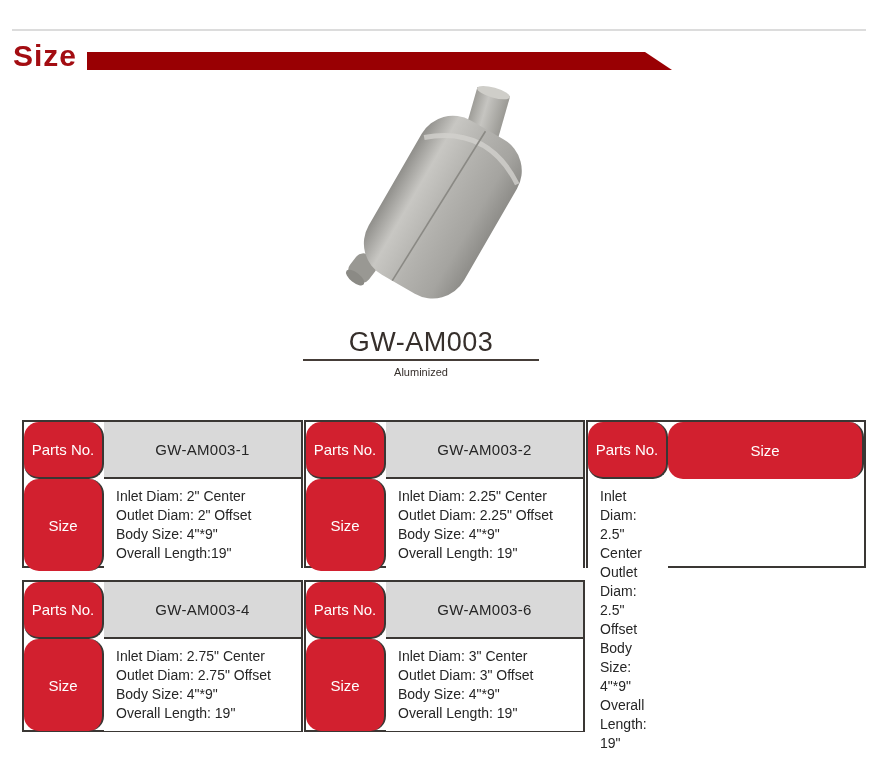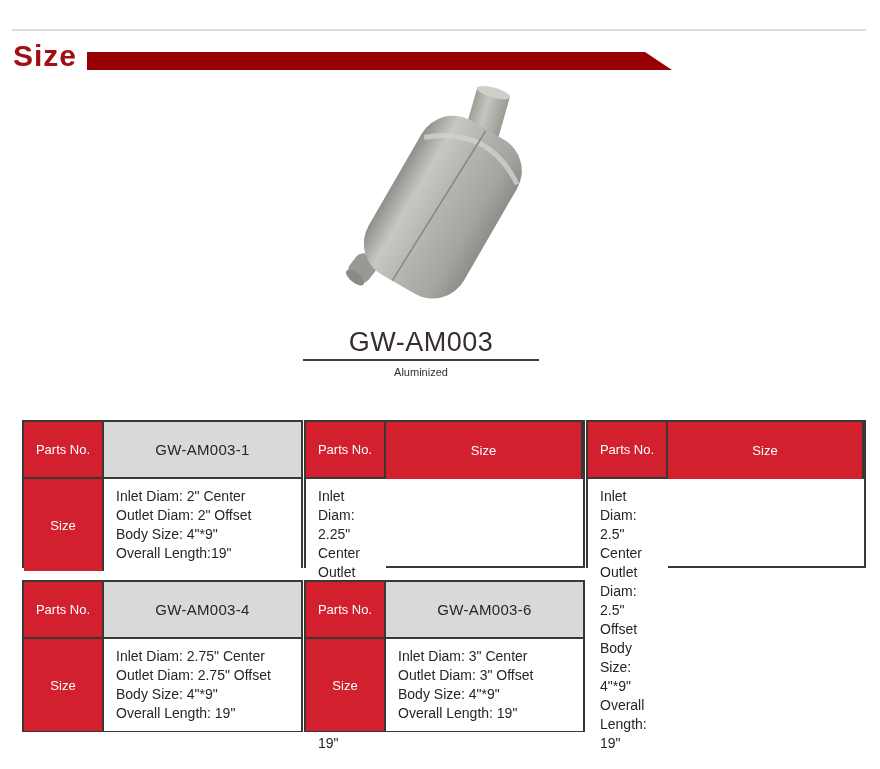--- a/index.html
+++ b/index.html
@@ -59,21 +59,21 @@
   }
   .t1 { left: 22px;  top: 420px; width: 281px; height: 148px; }
   .t2 { left: 304px; top: 420px; width: 281px; height: 148px; }
   .t3 { left: 586px; top: 420px; width: 280px; height: 148px; }
   .t4 { left: 22px;  top: 580px; width: 281px; height: 152px; }
   .t5 { left: 304px; top: 580px; width: 281px; height: 152px; }
 
   .cell { display: flex; align-items: center; justify-content: center; }
   .cell.label {
     background: #d2202f; color: #ffffff;
-    font-size: 13px; border-right: 2px solid #3a3734;
+    font-size: 15px; border-right: 2px solid #3a3734; border-radius: 15px;
   }
   .cell.label.hdr { border-bottom: 2px solid #3a3734; }
   .cell.part {
     background: #d9d9d9; color: #262626;
     font-size: 15px; letter-spacing: 0.3px;
     border-bottom: 2px solid #3a3734;
   }
   .cell.specs {
     background: #ffffff; color: #262626;
     flex-direction: column; align-items: flex-start; justify-content: center;
@@ -135,20 +135,21 @@
   <div class="cell specs">
     <div>Inlet Diam: 2" Center</div>
     <div>Outlet Diam: 2" Offset</div>
     <div>Body Size: 4"*9"</div>
     <div>Overall Length:19"</div>
   </div>
 </div>
 
 <div class="spec-table t2">
   <div class="cell label hdr">Parts No.</div>
+  <div class="cell part">GW-AM003-2</div>
   <div class="cell label">Size</div>
   <div class="cell specs">
     <div>Inlet Diam:  2.25" Center</div>
     <div>Outlet Diam:  2.25" Offset</div>
     <div>Body Size: 4"*9"</div>
     <div>Overall Length: 19"</div>
   </div>
 </div>
 
 <div class="spec-table t3">

